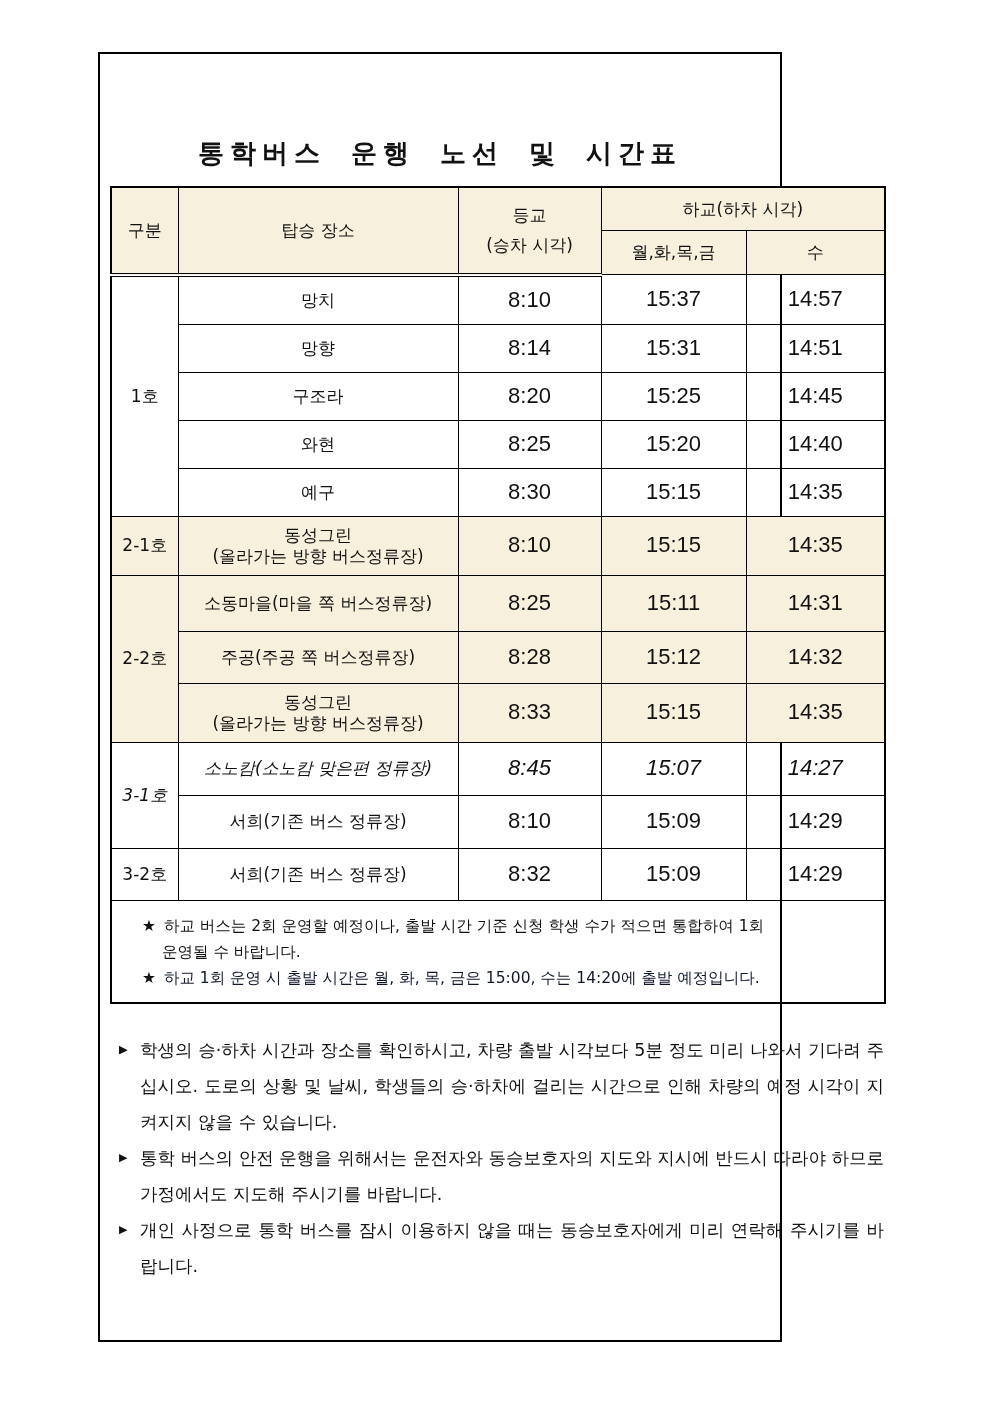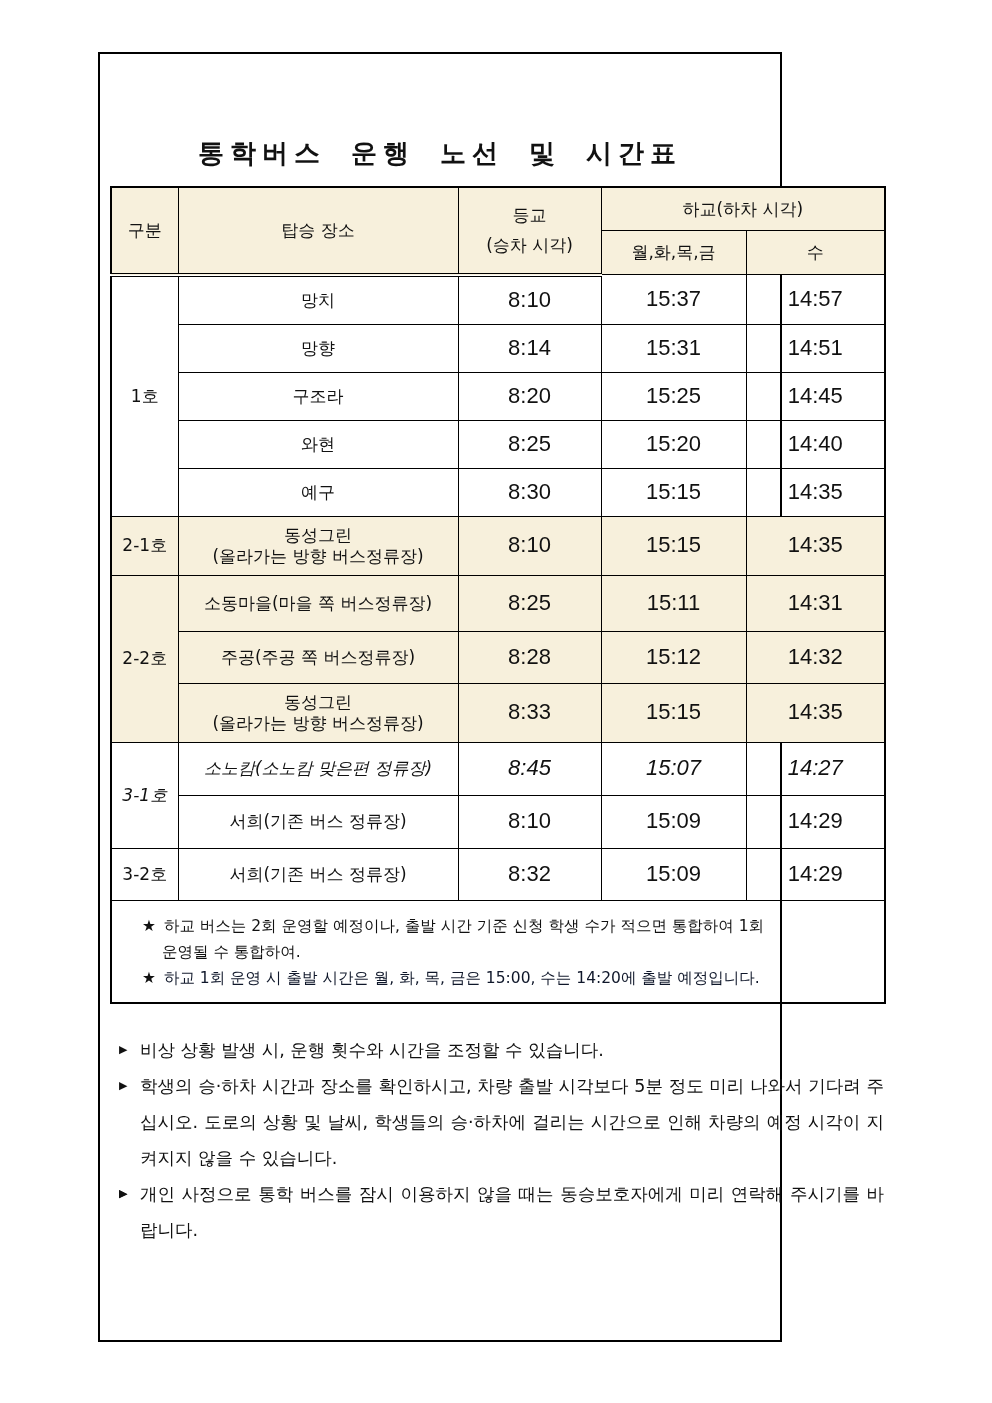--- a/index.html
+++ b/index.html
@@ -230,41 +230,41 @@
         <td class="time">15:09</td>
         <td class="time">14:29</td>
       </tr>
 
       <tr class="grp-top">
         <td colspan="5" class="notes-cell">
           <div class="notes-box" style="border:none;padding-left:30px;">
             <p class="note-line">
               <span class="star">★</span><span>하교 버스는 2회 운영할 예정이나, 출발 시간 기준 신청 학생 수가 적으면 통합하여 1회</span>
             </p>
-            <p class="note-line indent">운영될 수 통합하여.</p>
+            <p class="note-line indent">운영될 수 바랍니다.</p>
             <p class="note-line">
               <span class="star">★</span><span class="note-red">하교 1회 운영 시 출발 시간은 월, 화, 목, 금은 15:00, 수는 14:20에 출발 예정입니다.</span>
             </p>
           </div>
         </td>
       </tr>
     </tbody>
   </table>
 
   <div class="bullets">
     <p class="item">
       <span class="tri">▶</span>
-      <span>비상 상황 발생 시, 운행 횟수와 시간을 조정할 수 있습니다.</span>
     </p>
     <p class="item">
       <span class="tri">▶</span>
       <span>학생의 승·하차 시간과 장소를 확인하시고, 차량 출발 시각보다 5분 정도 미리 나와서 기다려 주십시오. 도로의 상황 및 날씨, 학생들의 승·하차에 걸리는 시간으로 인해 차량의 예정 시각이 지켜지지 않을 수 있습니다.</span>
     </p>
     <p class="item">
       <span class="tri">▶</span>
+      <span>통학 버스의 안전 운행을 위해서는 운전자와 동승보호자의 지도와 지시에 반드시 따라야 하므로 가정에서도 지도해 주시기를 바랍니다.</span>
     </p>
     <p class="item">
       <span class="tri">▶</span>
       <span>개인 사정으로 통학 버스를 잠시 이용하지 않을 때는 동승보호자에게 미리 연락해 주시기를 바랍니다.</span>
     </p>
   </div>
 
 </div>
 
 </body></html>

